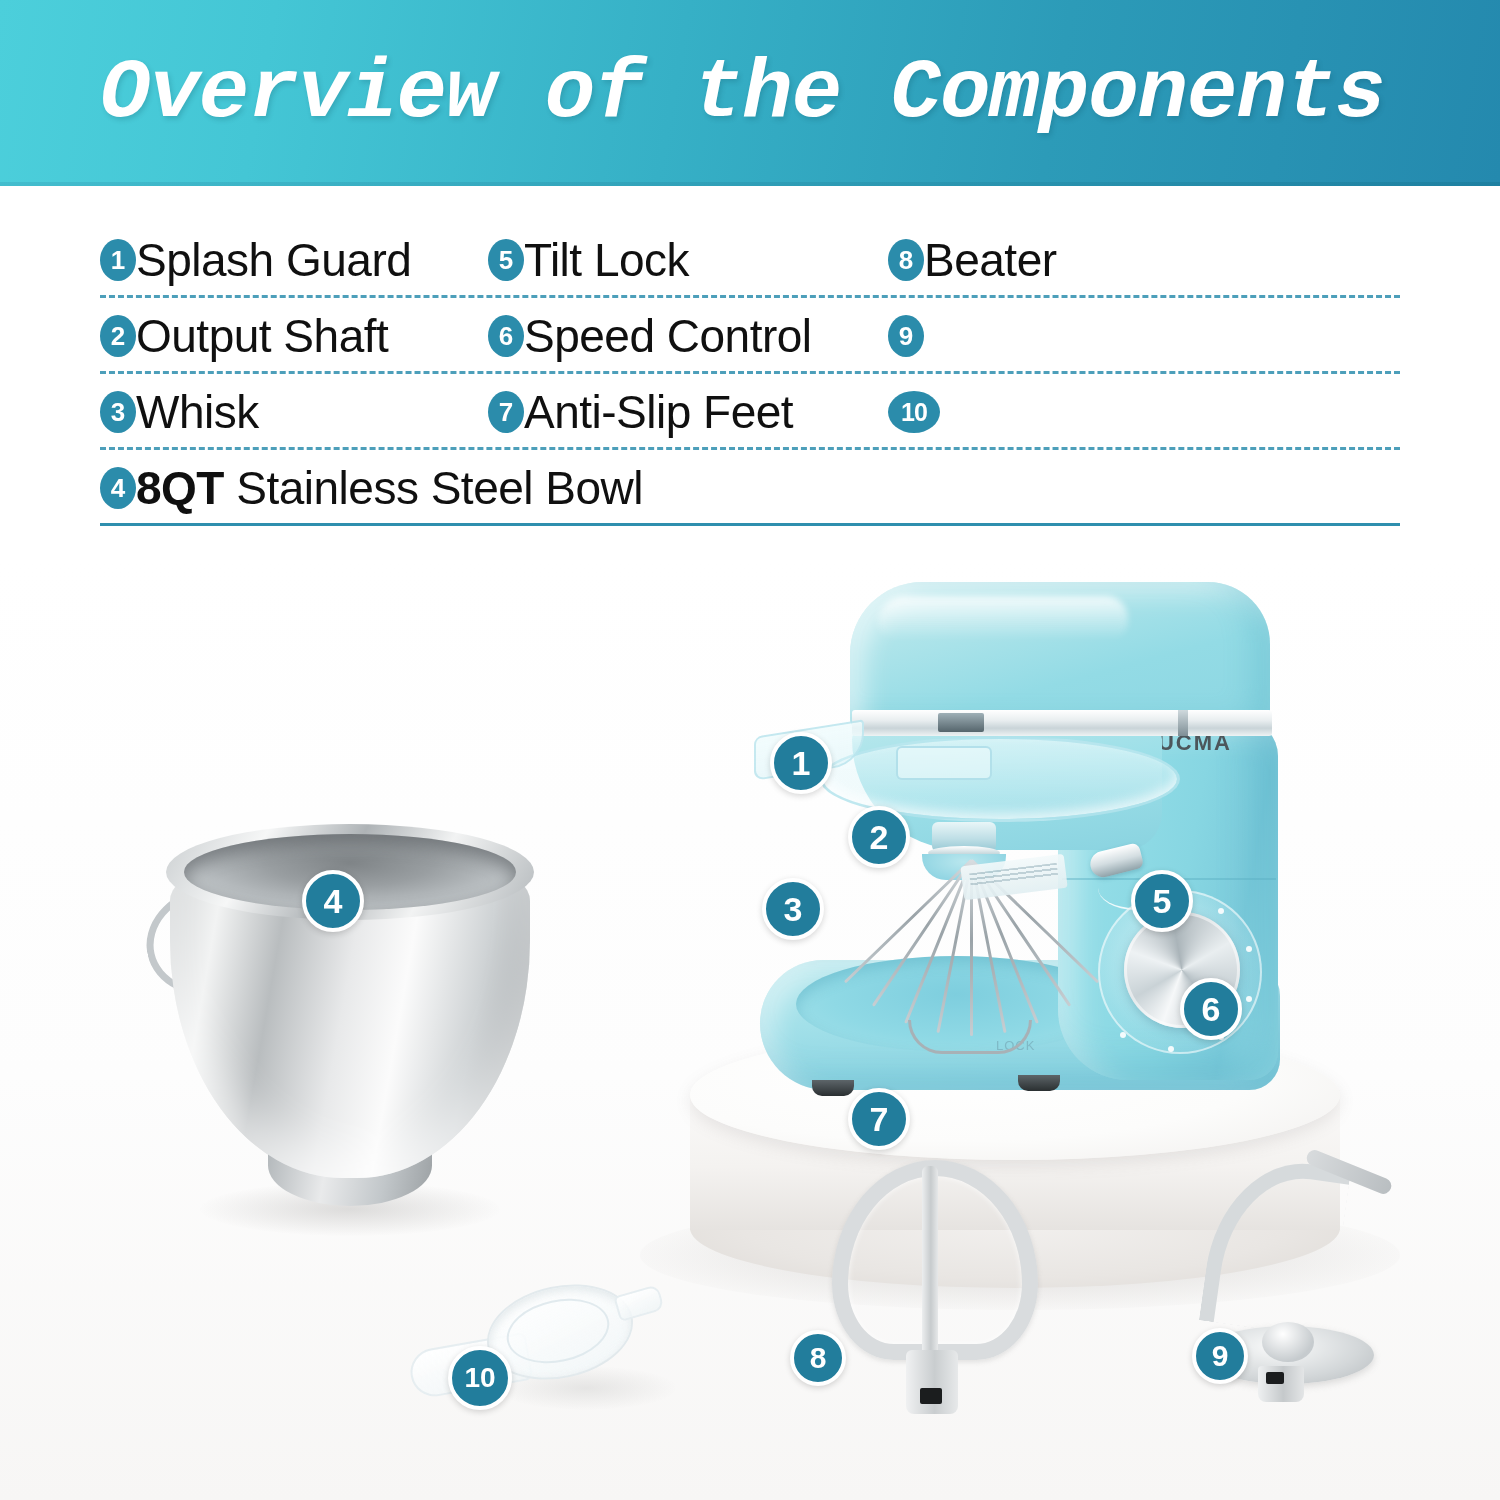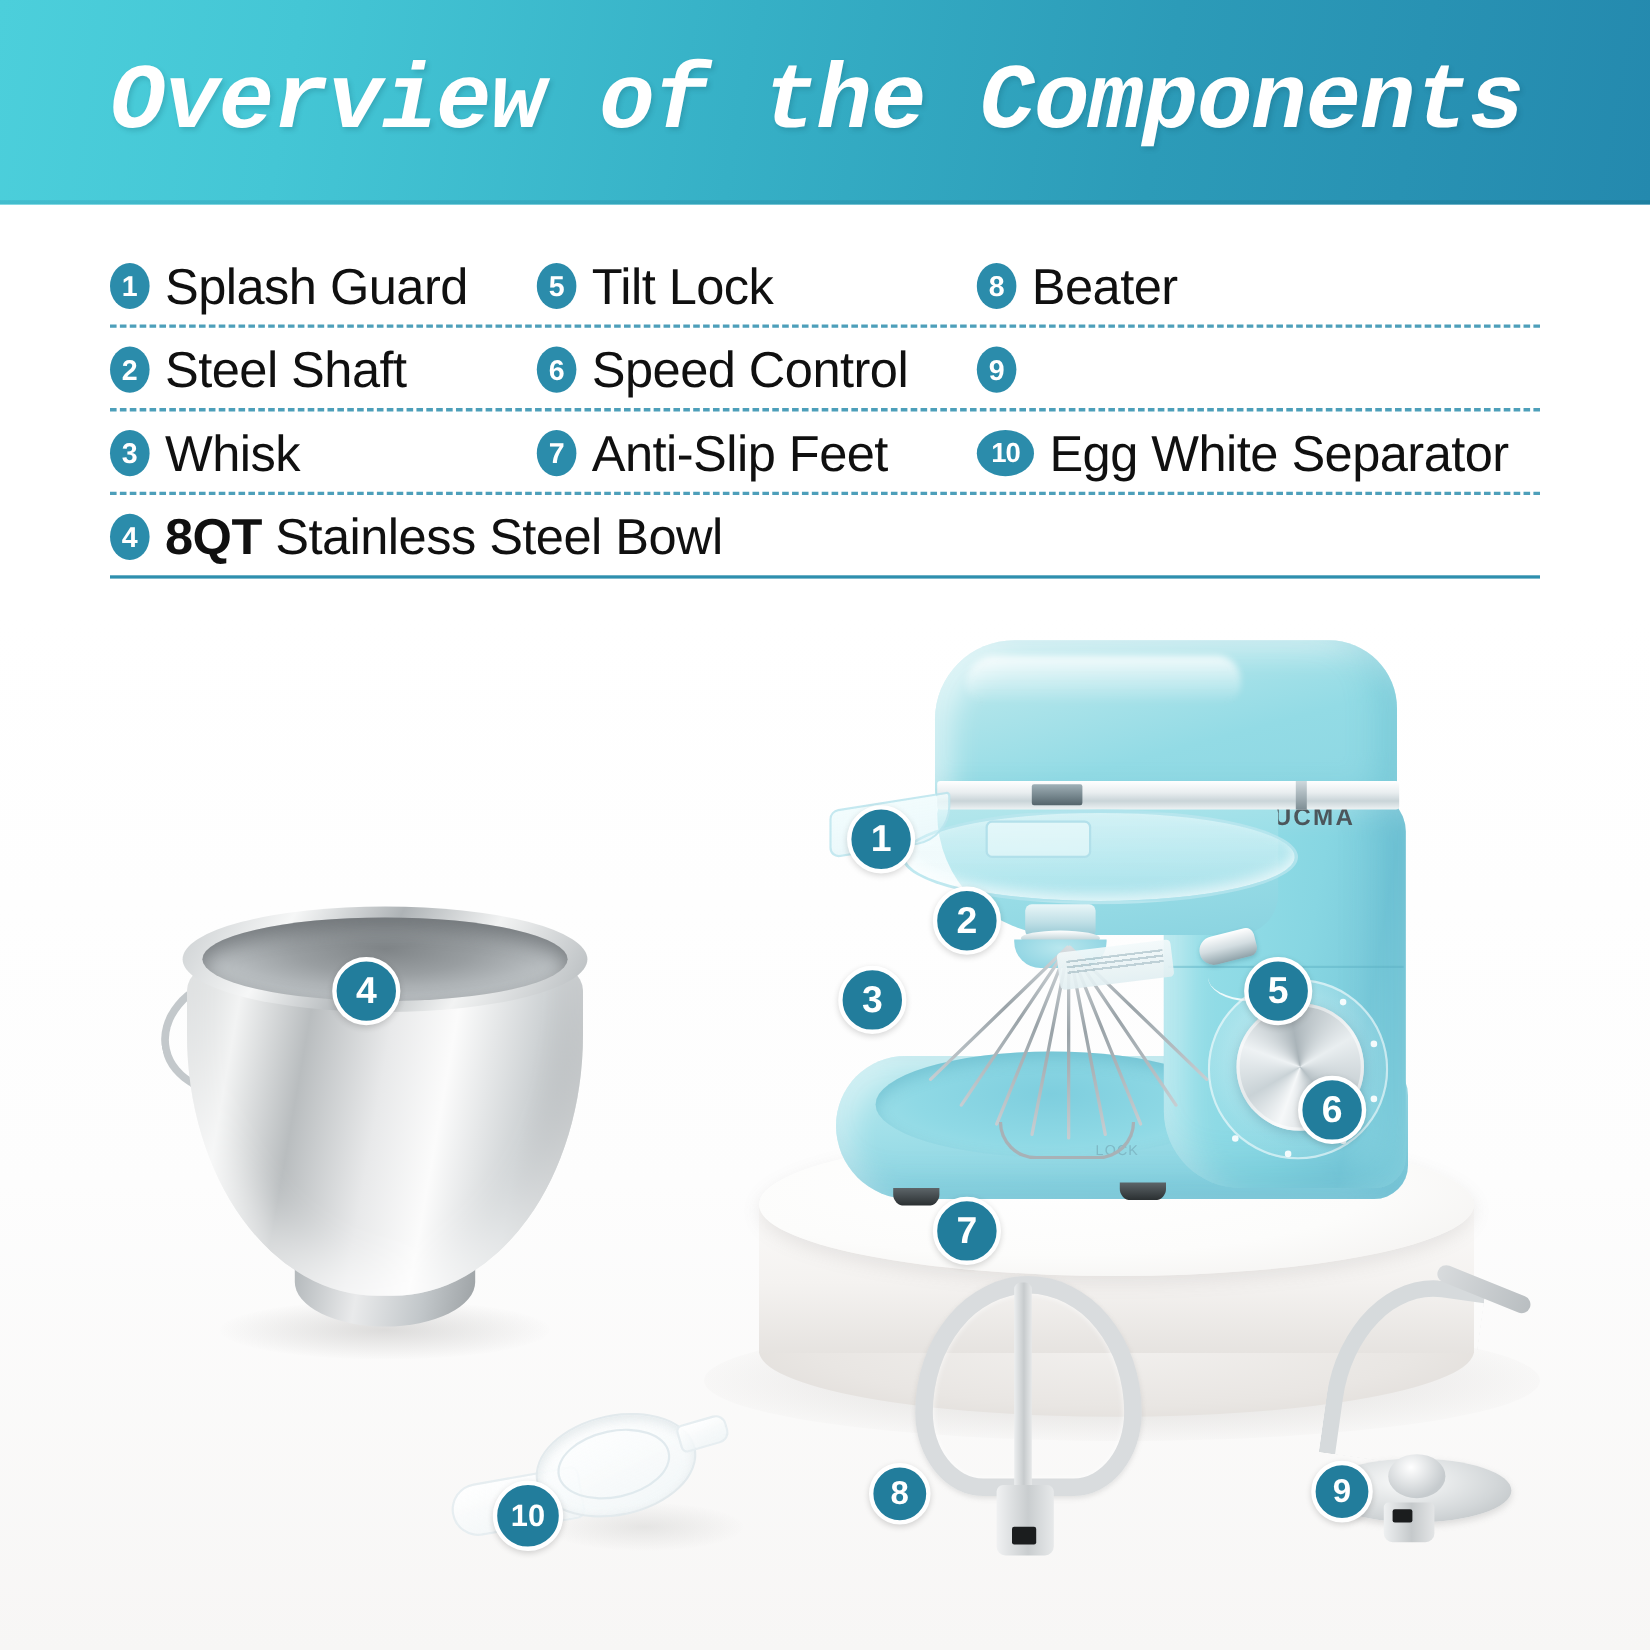--- a/index.html
+++ b/index.html
@@ -84,21 +84,20 @@
     font-size: 26px;
     font-weight: bold;
     display: flex;
     align-items: center;
     justify-content: center;
     line-height: 1;
   }
   .badge.wide { width: 52px; font-size: 25px; letter-spacing: -1px; }
 
   .legend-label {
-    margin-left: 14px;
     font-size: 46px;
     color: #101010;
     white-space: nowrap;
     letter-spacing: -0.5px;
   }
   .legend-label .strong { font-weight: bold; }
 
   
   #scene {
     position: absolute;
@@ -584,21 +583,21 @@
     </div>
     <div class="legend-cell c3">
       <span class="badge">8</span>
       <span class="legend-label">Beater</span>
     </div>
   </div>
 
   <div class="legend-row dashed">
     <div class="legend-cell c1">
       <span class="badge">2</span>
-      <span class="legend-label">Steel Shaft</span>
+      <span class="legend-label">Output Shaft</span>
     </div>
     <div class="legend-cell c2">
       <span class="badge">6</span>
       <span class="legend-label">Speed Control</span>
     </div>
     <div class="legend-cell c3">
       <span class="badge">9</span>
     </div>
   </div>
 
@@ -606,21 +605,20 @@
     <div class="legend-cell c1">
       <span class="badge">3</span>
       <span class="legend-label">Whisk</span>
     </div>
     <div class="legend-cell c2">
       <span class="badge">7</span>
       <span class="legend-label">Anti-Slip Feet</span>
     </div>
     <div class="legend-cell c3">
       <span class="badge wide">10</span>
-      <span class="legend-label">Egg White Separator</span>
     </div>
   </div>
 
   <div class="legend-row solid">
     <div class="legend-cell">
       <span class="badge">4</span>
       <span class="legend-label"><span class="strong">8QT</span><span> Stainless Steel Bowl</span></span>
     </div>
   </div>
 

